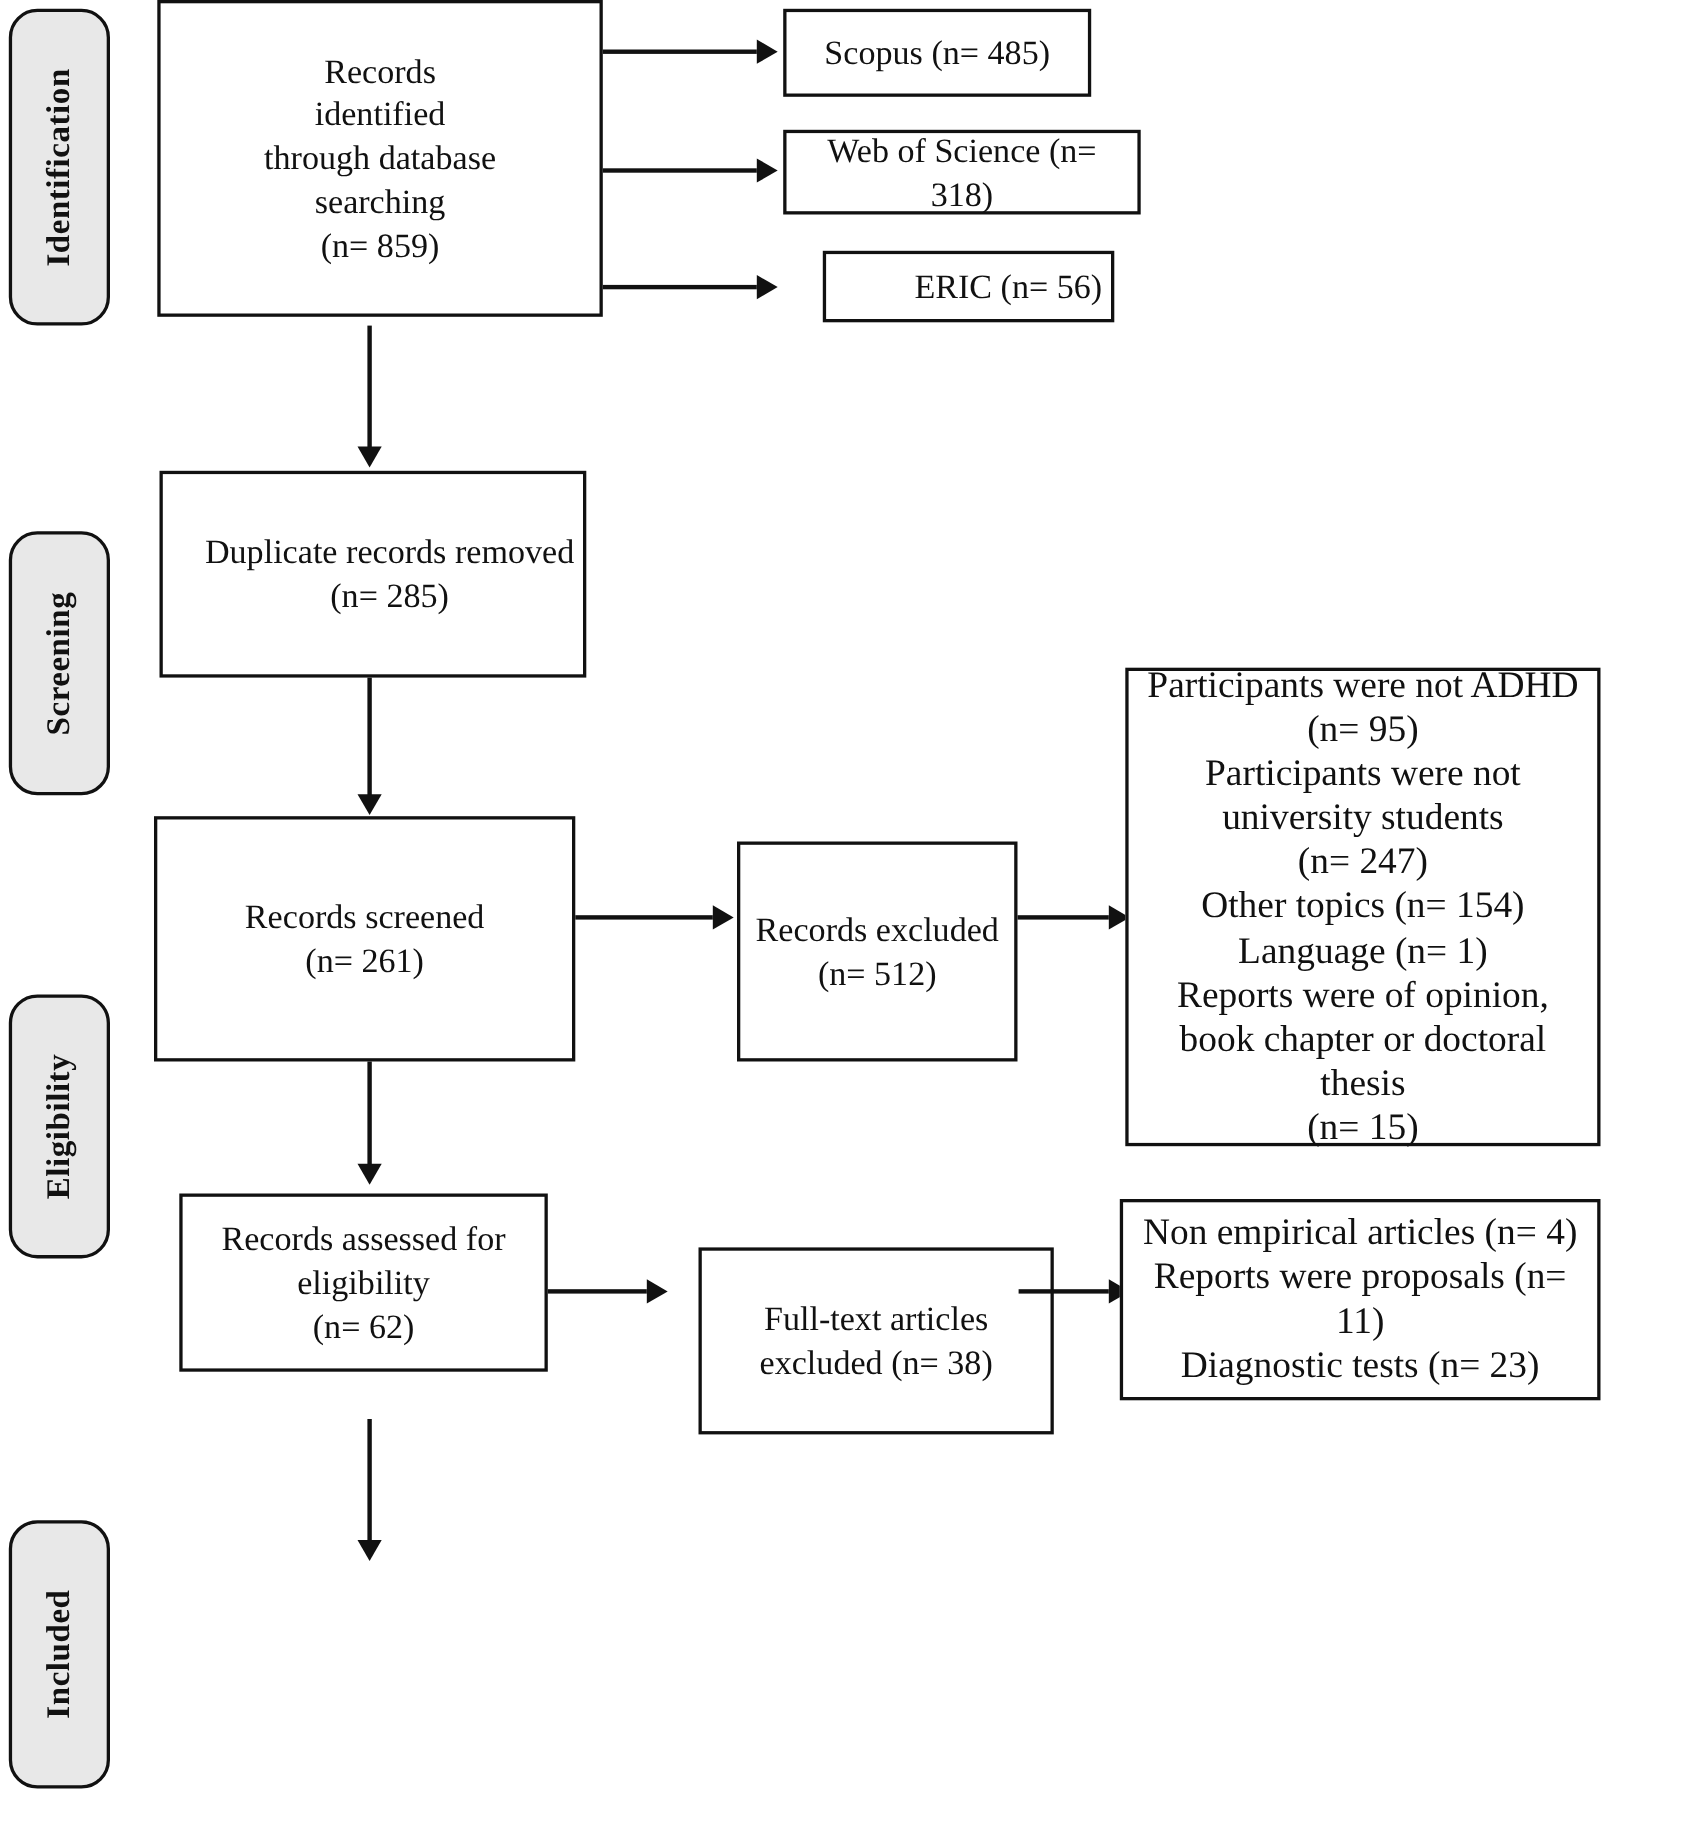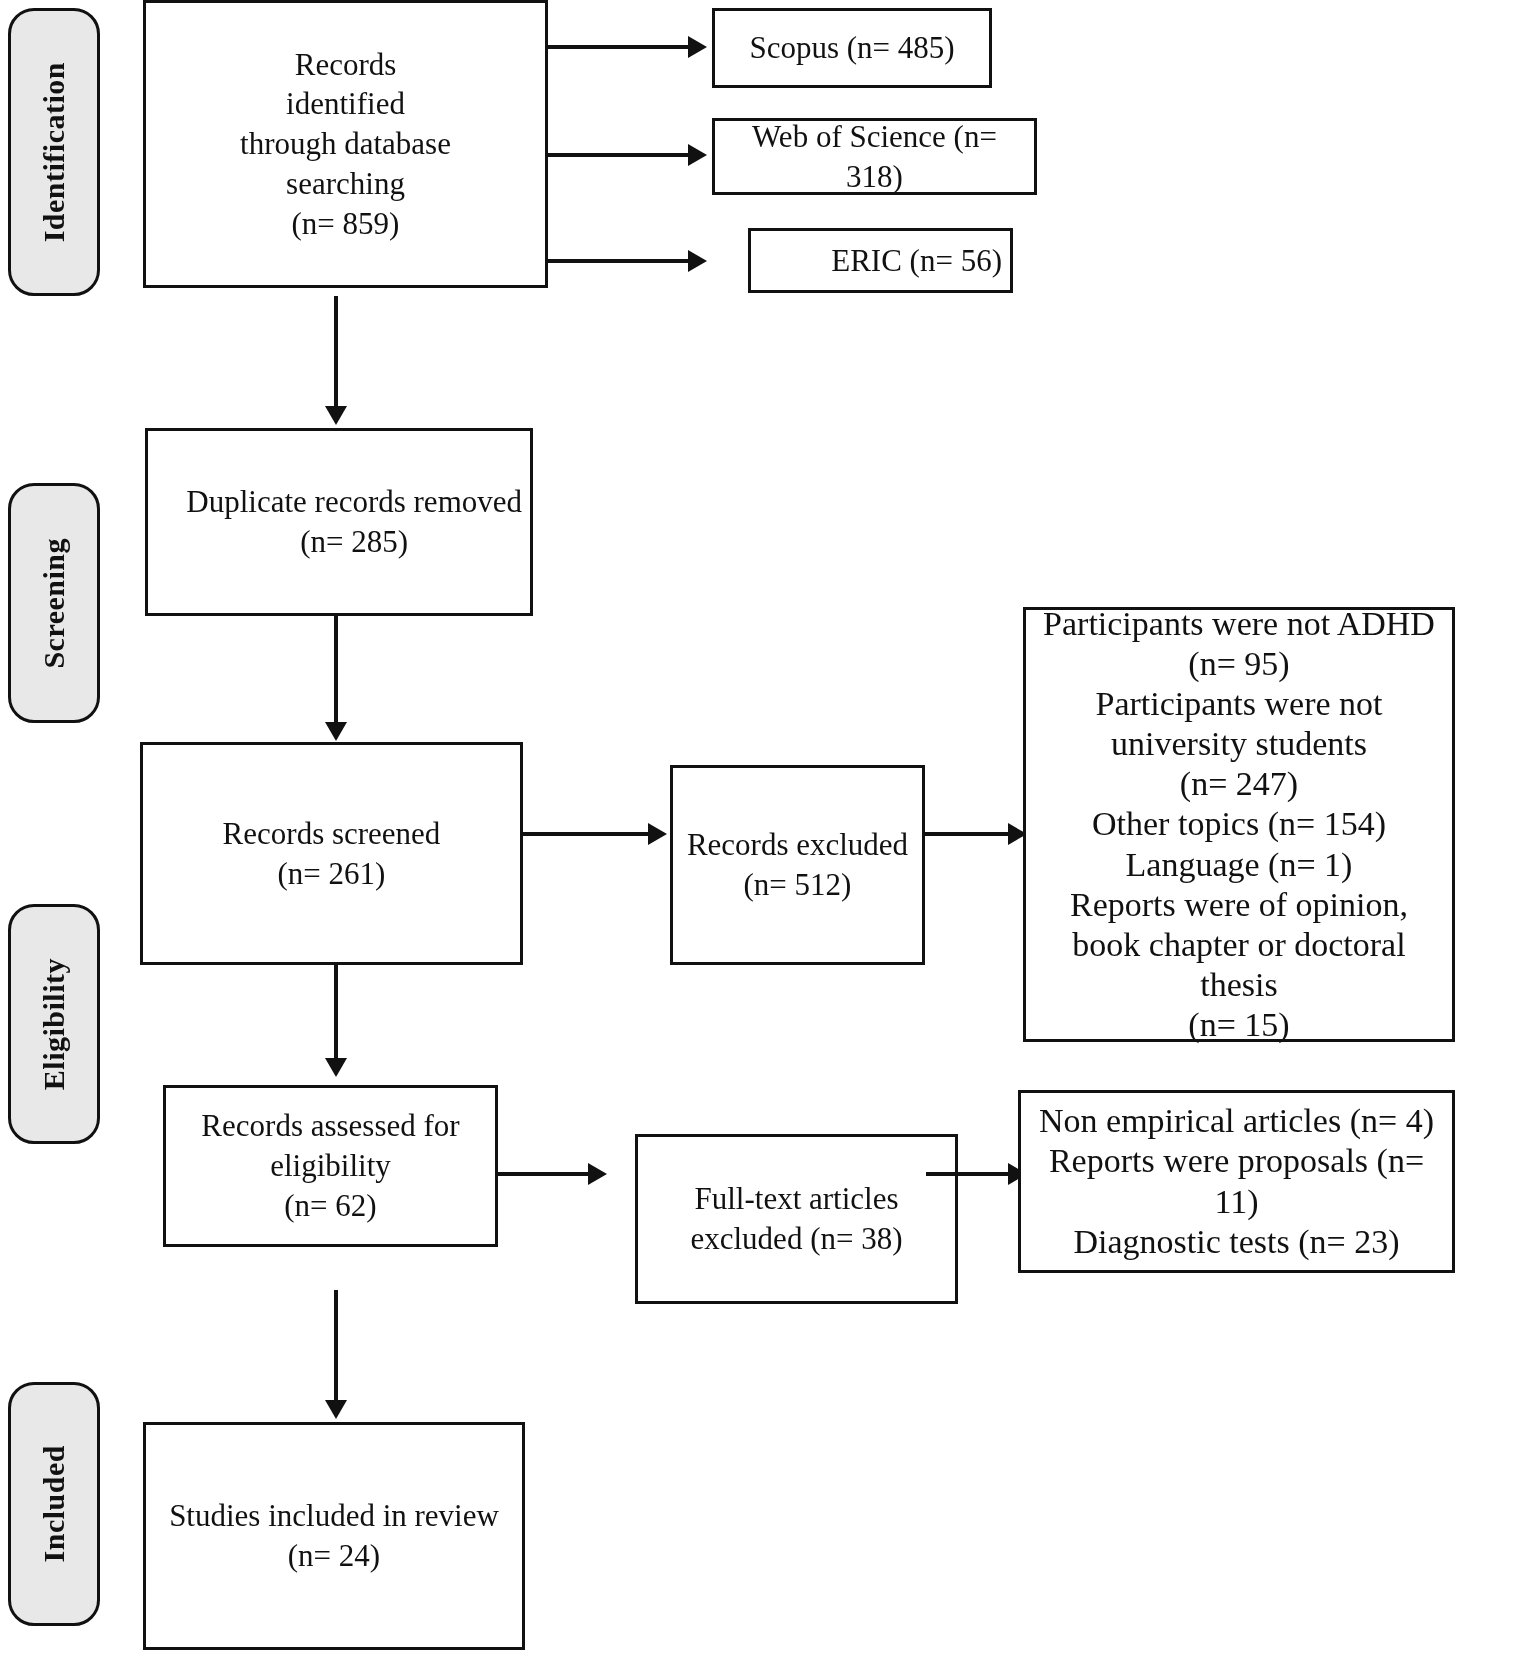--- a/index.html
+++ b/index.html
@@ -200,18 +200,14 @@
   <div class="flow-box dense" style="left:1018px; top:1090px; width:437px; height:183px;">
     <span class="box-text">Non empirical articles (n= 4)
 Reports were proposals (n=
 11)
 Diagnostic tests (n= 23)</span>
   </div>
 
   <div class="conn conn-v" style="left:334px; top:1290px; height:112px;"></div>
   <div class="arrowhead arrow-down" style="left:325px; top:1400px;"></div>
 
-  <div class="flow-box" style="left:143px; top:1422px; width:382px; height:228px;">
-    <span class="box-text">Studies included in review
-(n= 24)</span>
-  </div>
 
 </div>
 
 </body></html>

